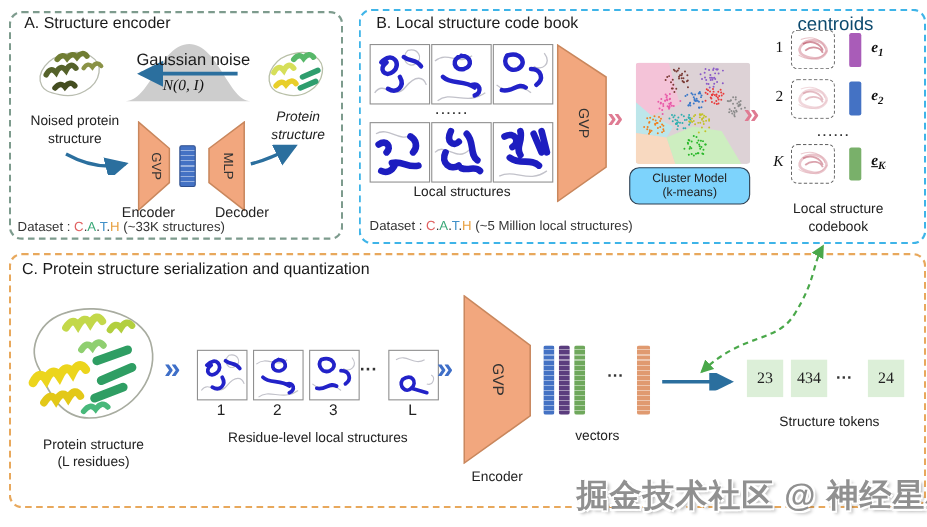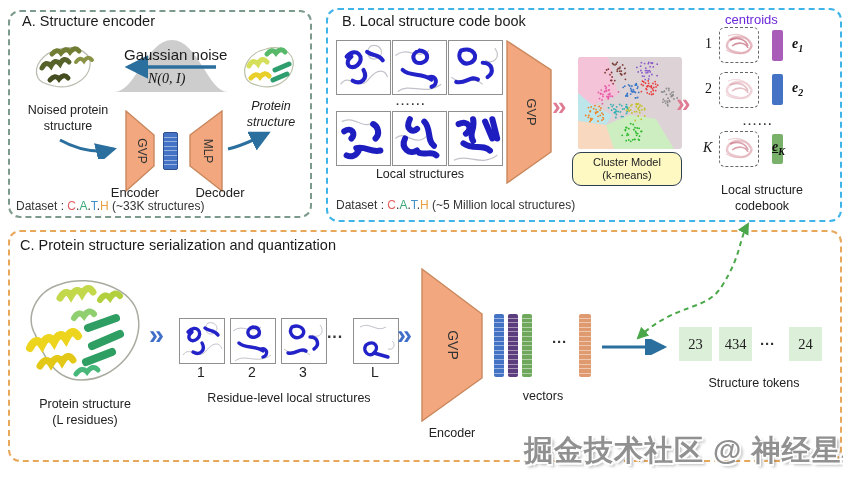--- a/index.html
+++ b/index.html
@@ -494,28 +494,28 @@
         <circle cx="52.8" cy="84.3" r="0.9" fill="#2ab82a"></circle>
         <circle cx="49.4" cy="76.7" r="0.9" fill="#2ab82a"></circle>
         <circle cx="56.9" cy="82.4" r="0.9" fill="#2ab82a"></circle>
         <circle cx="61.5" cy="79.2" r="0.9" fill="#2ab82a"></circle>
         <circle cx="58.6" cy="78.3" r="0.9" fill="#2ab82a"></circle>
         <circle cx="52.7" cy="66.7" r="0.9" fill="#2ab82a"></circle>
         <circle cx="44.2" cy="78.3" r="0.9" fill="#2ab82a"></circle>
       </g>
   </svg>
 
-  <div class="abs" style="left:572px;top:152px;width:108px;height:32px;background:#fef9c3;border:1.6px solid #2c3e50;border-radius:9px;display:flex;flex-direction:column;align-items:center;justify-content:center;line-height:1.2;">
+  <div class="abs" style="left:572px;top:152px;width:108px;height:32px;background:#7dd3fc;border:1.6px solid #2c3e50;border-radius:9px;display:flex;flex-direction:column;align-items:center;justify-content:center;line-height:1.2;">
     <div style="font-size:11px;">Cluster Model</div>
     <div style="font-size:11px;">(k-means)</div>
   </div>
 
   <div class="abs chev-pink" style="left:676px;top:90px;">»</div>
 
-  <div class="abs" style="left:725px;top:12px;font-size:13px;color:#6d28d9;text-align:center;">centroids</div>
+  <div class="abs" style="left:725px;top:12px;font-size:17px;color:#0c4a6e;text-align:center;">centroids</div>
 
   <div class="abs formula" style="left:705px;top:36px;font-style:normal;">1</div>
   <div class="centroid-box" style="left:719px;top:27px;">
       <svg width="38" height="34" viewBox="0 0 38 34">
         <use href="#centroid-sketch"></use>
       </svg>
     </div>
   <div class="abs bar" style="left:772px;top:30px;width:11px;height:31px;background:#a95cb8;"></div>
   <div class="abs evec" style="left:792px;top:36px;"><i>e</i><sub>1</sub></div>
 
@@ -530,21 +530,21 @@
 
   <div class="abs dots" style="left:743px;top:115px;">......</div>
 
   <div class="abs formula" style="left:703px;top:140px;">K</div>
   <div class="centroid-box" style="left:719px;top:131px;">
       <svg width="38" height="34" viewBox="0 0 38 34" opacity="0.85">
         <use href="#centroid-sketch"></use>
       </svg>
     </div>
   <div class="abs bar" style="left:772px;top:134px;width:11px;height:30px;background:#79b06a;"></div>
-  <div class="abs evec" style="left:772px;top:139px;text-decoration:underline;"><i>e</i><sub>K</sub></div>
+  <div class="abs evec" style="left:792px;top:139px;text-decoration:underline;"><i>e</i><sub>K</sub></div>
 
   <div class="abs lbl" style="left:703px;top:183px;width:118px;">
     <div>Local structure</div>
     <div>codebook</div>
   </div>
 
   <div class="abs small" style="left:336px;top:198px;">
     <span>Dataset : </span><span class="cath-c">C</span><span>.</span><span class="cath-a">A</span><span>.</span><span class="cath-t">T</span><span>.</span><span class="cath-h">H</span><span> (~5 Million local structures)</span>
   </div>
 

